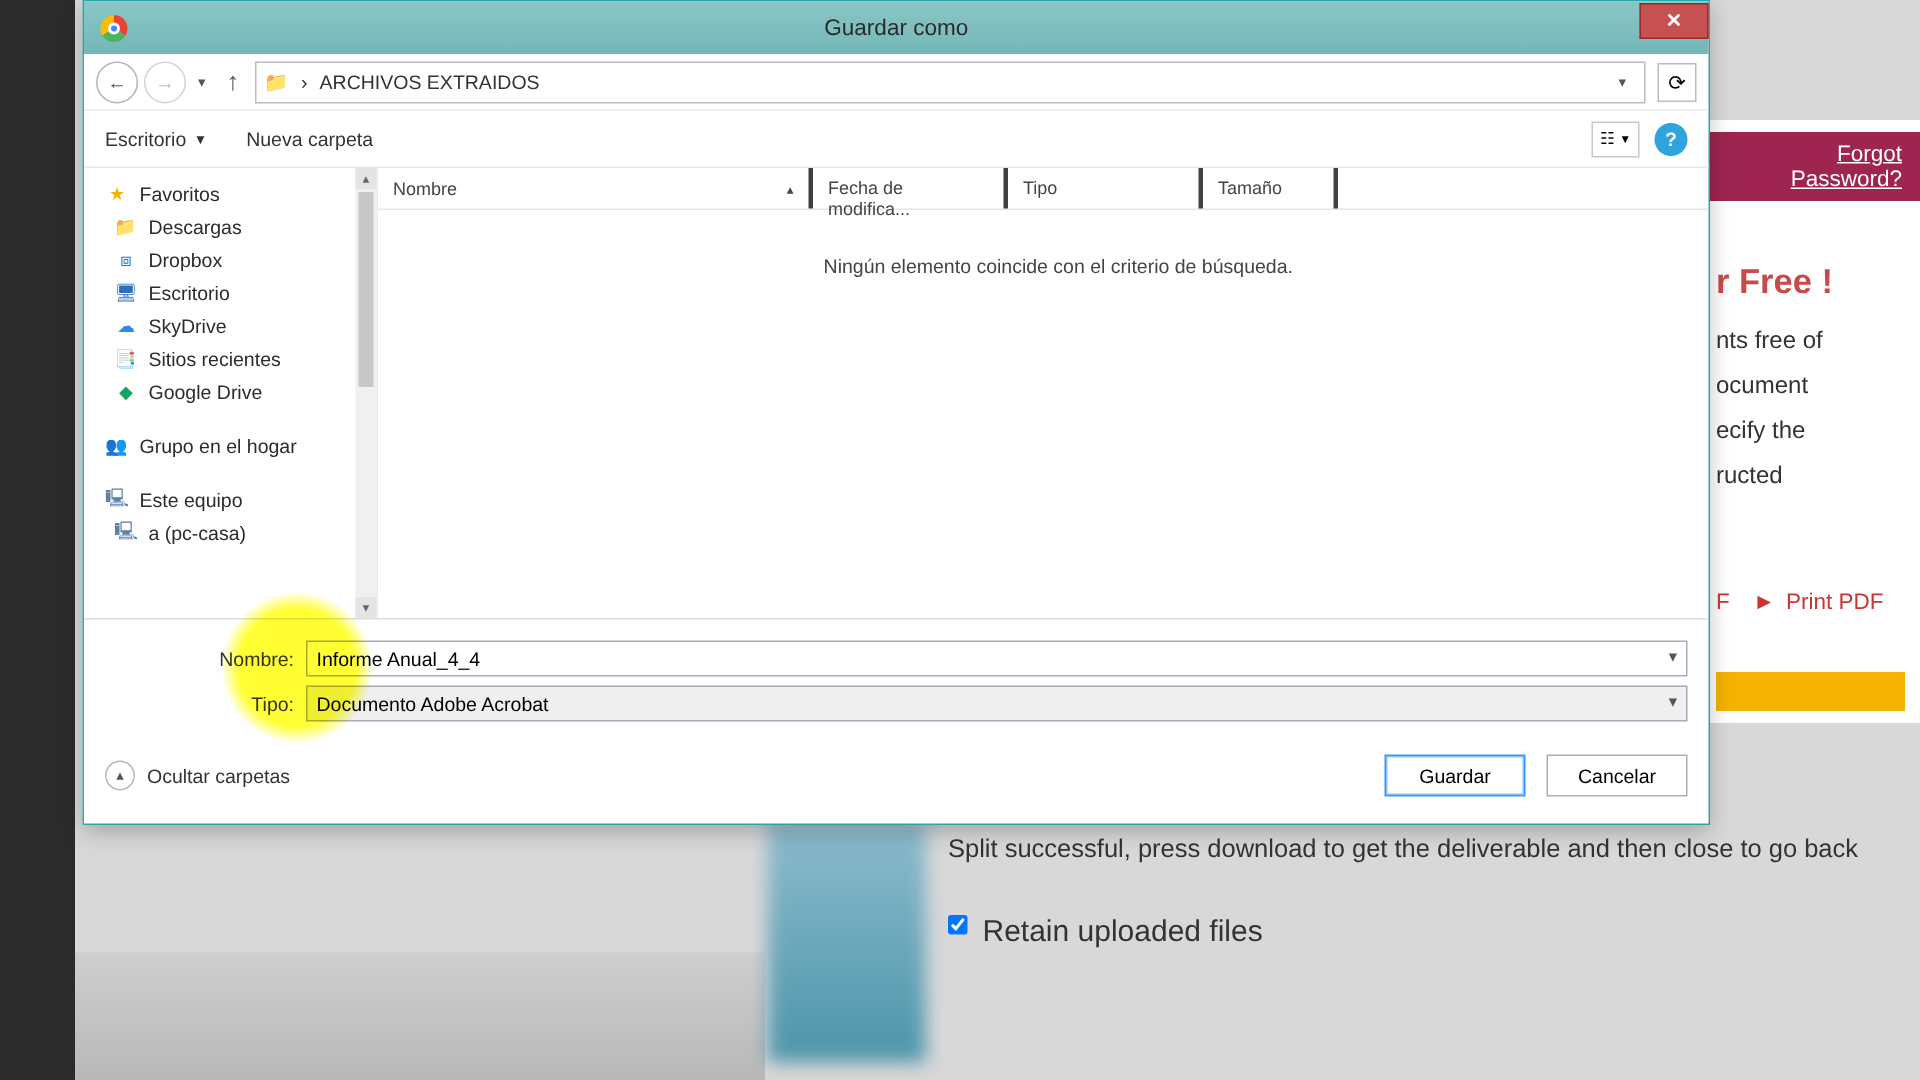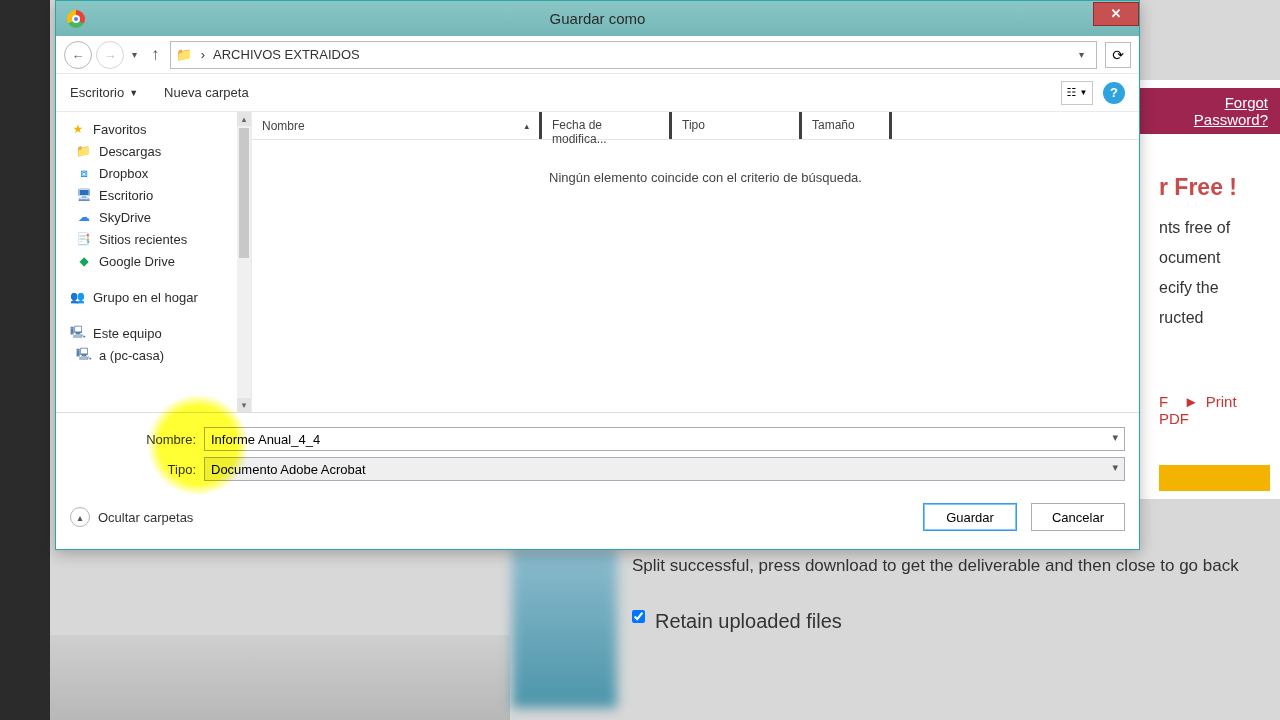--- a/index.html
+++ b/index.html
@@ -107,21 +107,21 @@
   background:linear-gradient(#cfcfcf,#b8b8b8); }
 </style>
 </head>
 <body>
 
 <div class="left-sh"></div>
 <div class="gray-band"></div>
 
 <div class="bg-right">
   <div class="bg-head">Forgot Password?</div>
-  <div style="padding:0 10px 0 19px">
+  <div style="padding:0 10px 0 4px">
     <div class="bg-h2">r Free !</div>
     <div class="bg-p">
       <div>nts free of</div>
         <div>ocument</div>
       <div>ecify the</div>
         <div>ructed</div>
     </div>
     <div class="bg-links">
       <span>F</span> &nbsp; <span>►</span> <span>Print PDF</span>
     </div>

